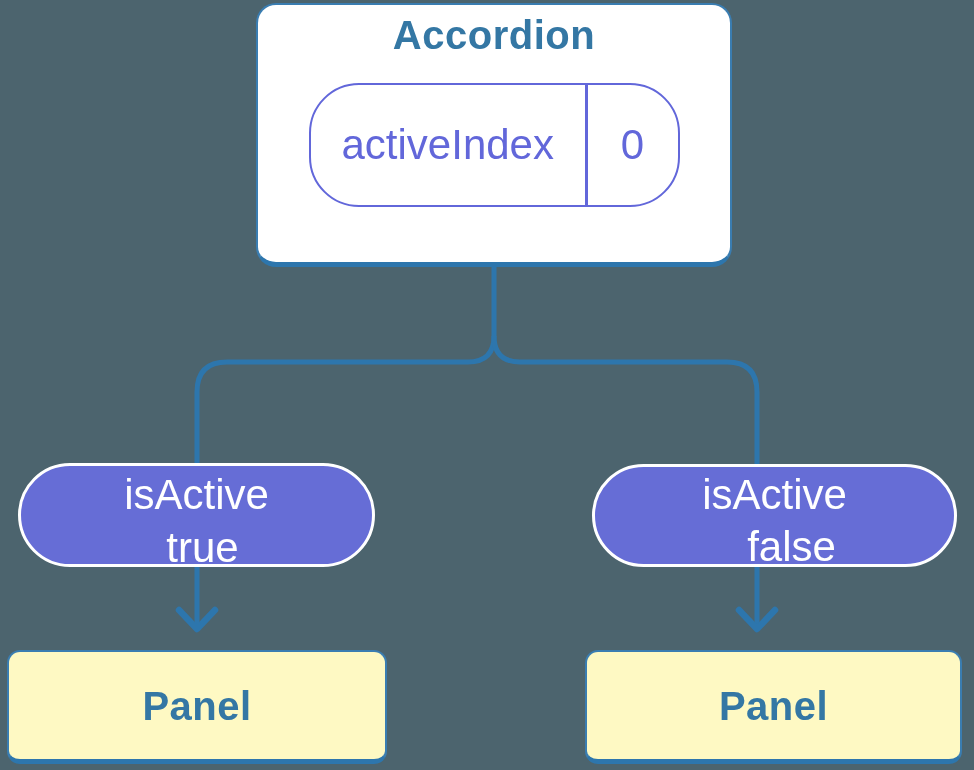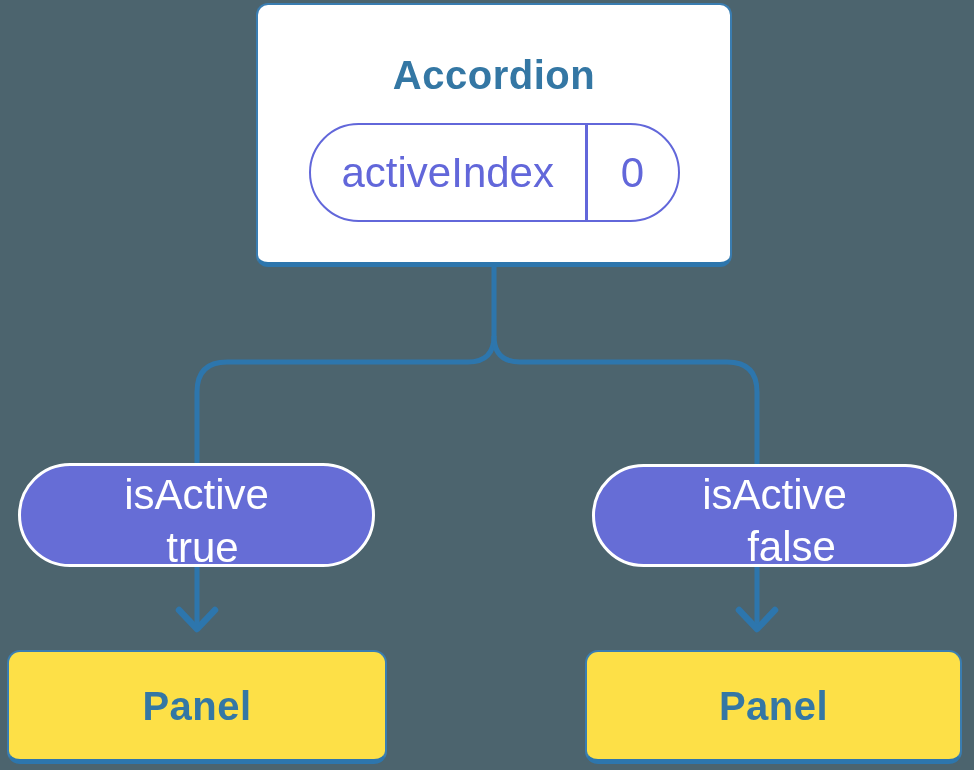--- a/index.html
+++ b/index.html
@@ -34,36 +34,36 @@
   svg.connector path.branch { stroke-width: 5; }
   svg.connector path.arrowhead { stroke-width: 6.5; stroke-linecap: round; stroke-linejoin: round; }
 
   .root-card {
     position: absolute;
     left: 256px; top: 3px;
     width: 476px; height: 264px;
     background: #ffffff;
     border: 2px solid var(--card-border);
     border-bottom: 5px solid var(--connector-blue);
-    border-radius: 12px;
+    border-radius: 20px;
     display: flex; flex-direction: column;
-    align-items: center; justify-content: center;
+    align-items: center; justify-content: flex-start;
     padding-top: 8px;
     gap: 26px;
     z-index: 2;
   }
   .component-title {
     font-size: 40px;
     font-weight: bold;
     line-height: 44px;
     color: var(--title-text);
     letter-spacing: 0.5px;
   }
   .state-pill {
-    width: 371px; height: 99px;
+    width: 371px; height: 124px;
     background: #ffffff;
     border: 2.5px solid var(--purple-border);
     border-radius: 50px;
     display: flex; align-items: stretch;
     overflow: hidden;
   }
   .state-pill .cell {
     display: flex; align-items: center; justify-content: center;
     color: var(--purple-border);
     font-size: 42px;
@@ -92,21 +92,21 @@
   .prop-pill.left { left: 18px; top: 463px; width: 357px; }
   .prop-pill.left .cell.name { flex: 0 0 59.5%; }
   .prop-pill.left .cell.value { flex: 1; margin-left: 12px; }
   .prop-pill.right { left: 592px; top: 464px; width: 365px; height: 103px; }
   .prop-pill.right .cell.name { flex: 0 0 57.7%; }
   .prop-pill.right .cell.value { flex: 1; margin-left: 34px; }
 
   .panel-card {
     position: absolute;
     top: 650px; height: 114px;
-    background: #fde047;
+    background: #fef9c3;
     border: 2px solid var(--card-border);
     border-bottom: 5px solid var(--connector-blue);
     border-radius: 13px;
     display: flex; align-items: center; justify-content: center;
     z-index: 2;
   }
   .panel-card.left { left: 7px; width: 380px; }
   .panel-card.right { left: 585px; width: 377px; }
 </style>
 </head>

